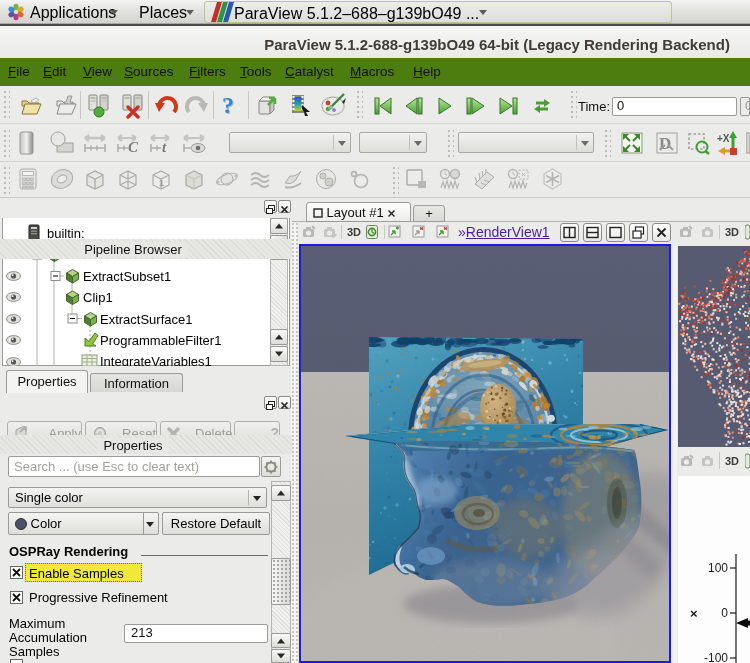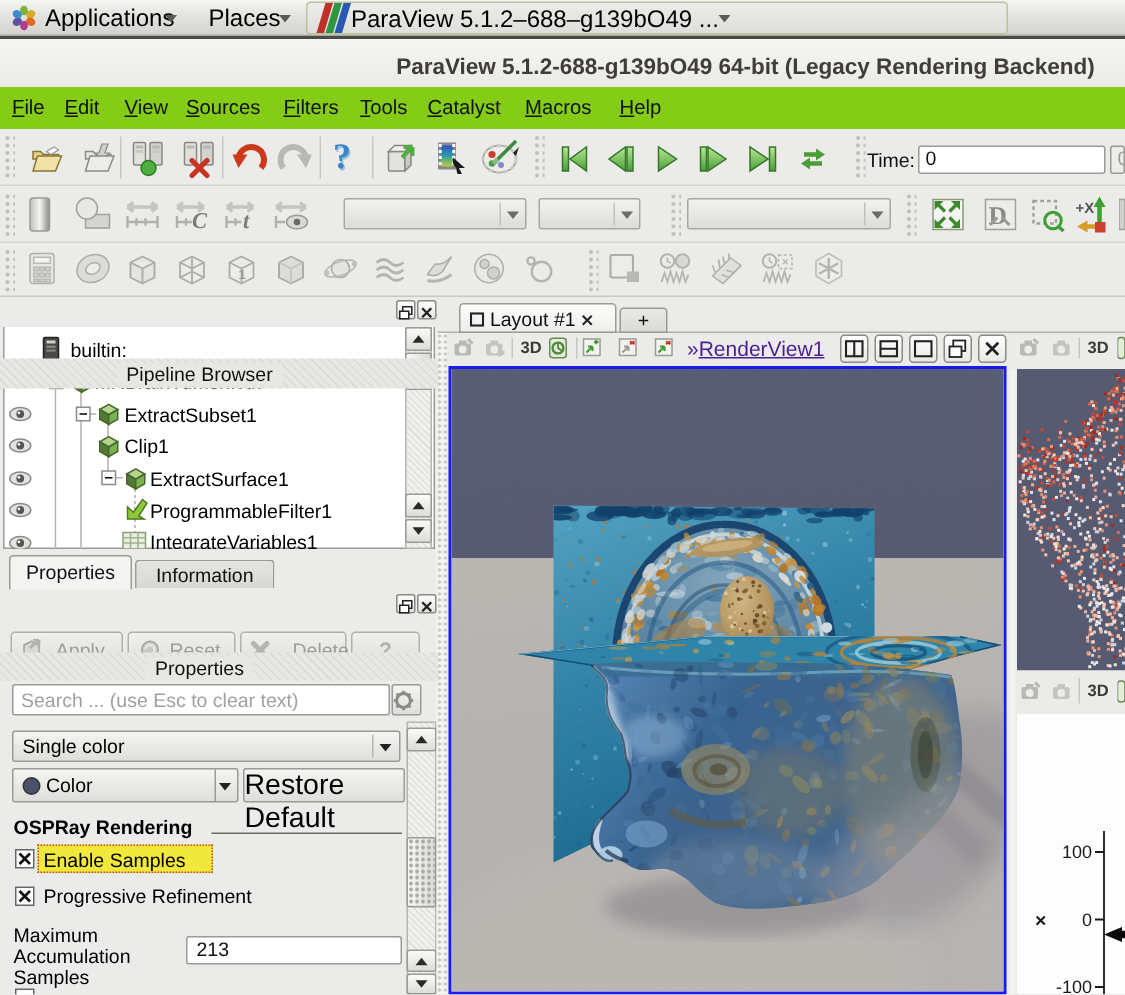--- a/index.html
+++ b/index.html
@@ -16,21 +16,21 @@
 #pvtask { left:204px; top:1px; width:468px; height:22px; border:1px solid #b9c49a;
   border-radius:3px; background:linear-gradient(#ececea,#dededa); }
 
 
 #winborder { left:0; top:24px; width:750px; height:639px; border-top:2px solid #4a4a46;
   background:#ebebe9; }
 #titlebar { left:0; top:26px; width:750px; height:32px;
   background:linear-gradient(#f6f6f4,#e9e9e6); }
 #titletxt { left:242px; top:36px; width:510px; text-align:center; font-size:15px;
   font-weight:bold; color:#403c36; }
-#menubar { left:0; top:58px; width:750px; height:28px; background:#84cc16; }
+#menubar { left:0; top:58px; width:750px; height:28px; background:#4d7c0f; }
 #menubar span { position:absolute; top:6px; font-size:13.5px; color:#111; }
 #menubar u { text-decoration:underline; }
 
 
 .tbrow { left:0; width:750px; background:#ebebe9; border-bottom:1px solid #d4d4d0; }
 #tb1 { top:86px; height:38px; }
 #tb2 { top:125px; height:37px; }
 #tb3 { top:163px; height:35px; border-bottom:1px solid #c9c9c5; }
 .handle { position:absolute; width:7px; background-image:radial-gradient(circle at 2px 2px,#bcbcb8 1px, transparent 1.6px);
   background-size:5px 5px; }
@@ -70,28 +70,28 @@
 .aup { width:0; height:0; border-left:4px solid transparent; border-right:4px solid transparent;
   border-bottom:5px solid #2a2a28; position:absolute; left:50%; top:50%; transform:translate(-50%,-50%); }
 .adn { width:0; height:0; border-left:4px solid transparent; border-right:4px solid transparent;
   border-top:5px solid #2a2a28; position:absolute; left:50%; top:50%; transform:translate(-50%,-50%); }
 
 
 .ptab { position:absolute; font-size:13px; color:#111; text-align:center;
   border:1px solid #9a9a96; border-bottom:none; border-radius:3px 3px 0 0; }
 #propbody { left:0; top:392px; width:292px; height:271px; background:#ebebe9; }
 .pbtn { position:absolute; top:421px; height:25px; border:1px solid #b0b0ac; border-radius:3px;
-  background:linear-gradient(#f0f0ee,#dcdcd8); color:#9c9c98; font-size:13px; text-align:center; }
+  background:linear-gradient(#f0f0ee,#dcdcd8); color:#9c9c98; font-size:13px; text-align:right; }
 .pbtn u { text-decoration:underline; }
 #searchbox { position:absolute; left:8px; top:456px; width:252px; height:21px; background:#fff;
   border:1px solid #9a9a96; border-radius:2px; font-size:13px; color:#a0a09c; padding:2px 0 0 5px; }
 .qcombo { position:absolute; border:1px solid #9a9a96; border-radius:2px;
   background:linear-gradient(#f4f4f2,#dededa); font-size:13px; color:#000; }
 .qbtn { position:absolute; border:1px solid #9a9a96; border-radius:2px;
-  background:linear-gradient(#f4f4f2,#dededa); font-size:19px; color:#000; }
+  background:linear-gradient(#f4f4f2,#dededa); font-size:13px; color:#000; text-align:center; }
 .chk { position:absolute; width:13px; height:13px; background:#fff; border:1px solid #666; }
 .chk svg { position:absolute; left:0px; top:0px; }
 .plabel { position:absolute; font-size:13px; color:#000; }
 
 
 #laytabs { left:292px; top:198px; width:458px; height:24px; background:#ebebe9; }
 .ltab { position:absolute; border:1px solid #9a9a96; background:linear-gradient(#fdfdfb,#ededeb);
   border-radius:3px 3px 0 0; font-size:13px; color:#111; }
 .vbtn { position:absolute; width:19px; height:19px; border:1px solid #8a8a86; border-radius:3px;
   background:linear-gradient(#ffffff,#e8e8e4); }

